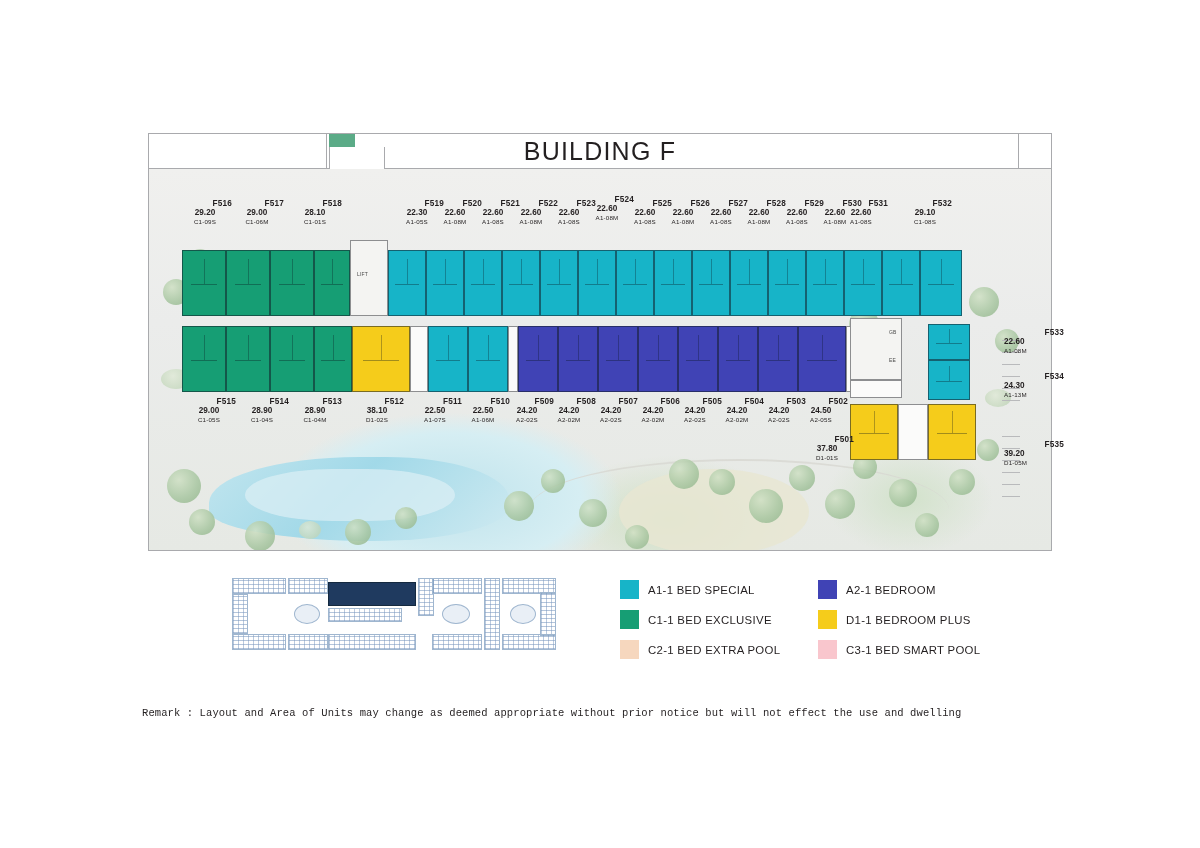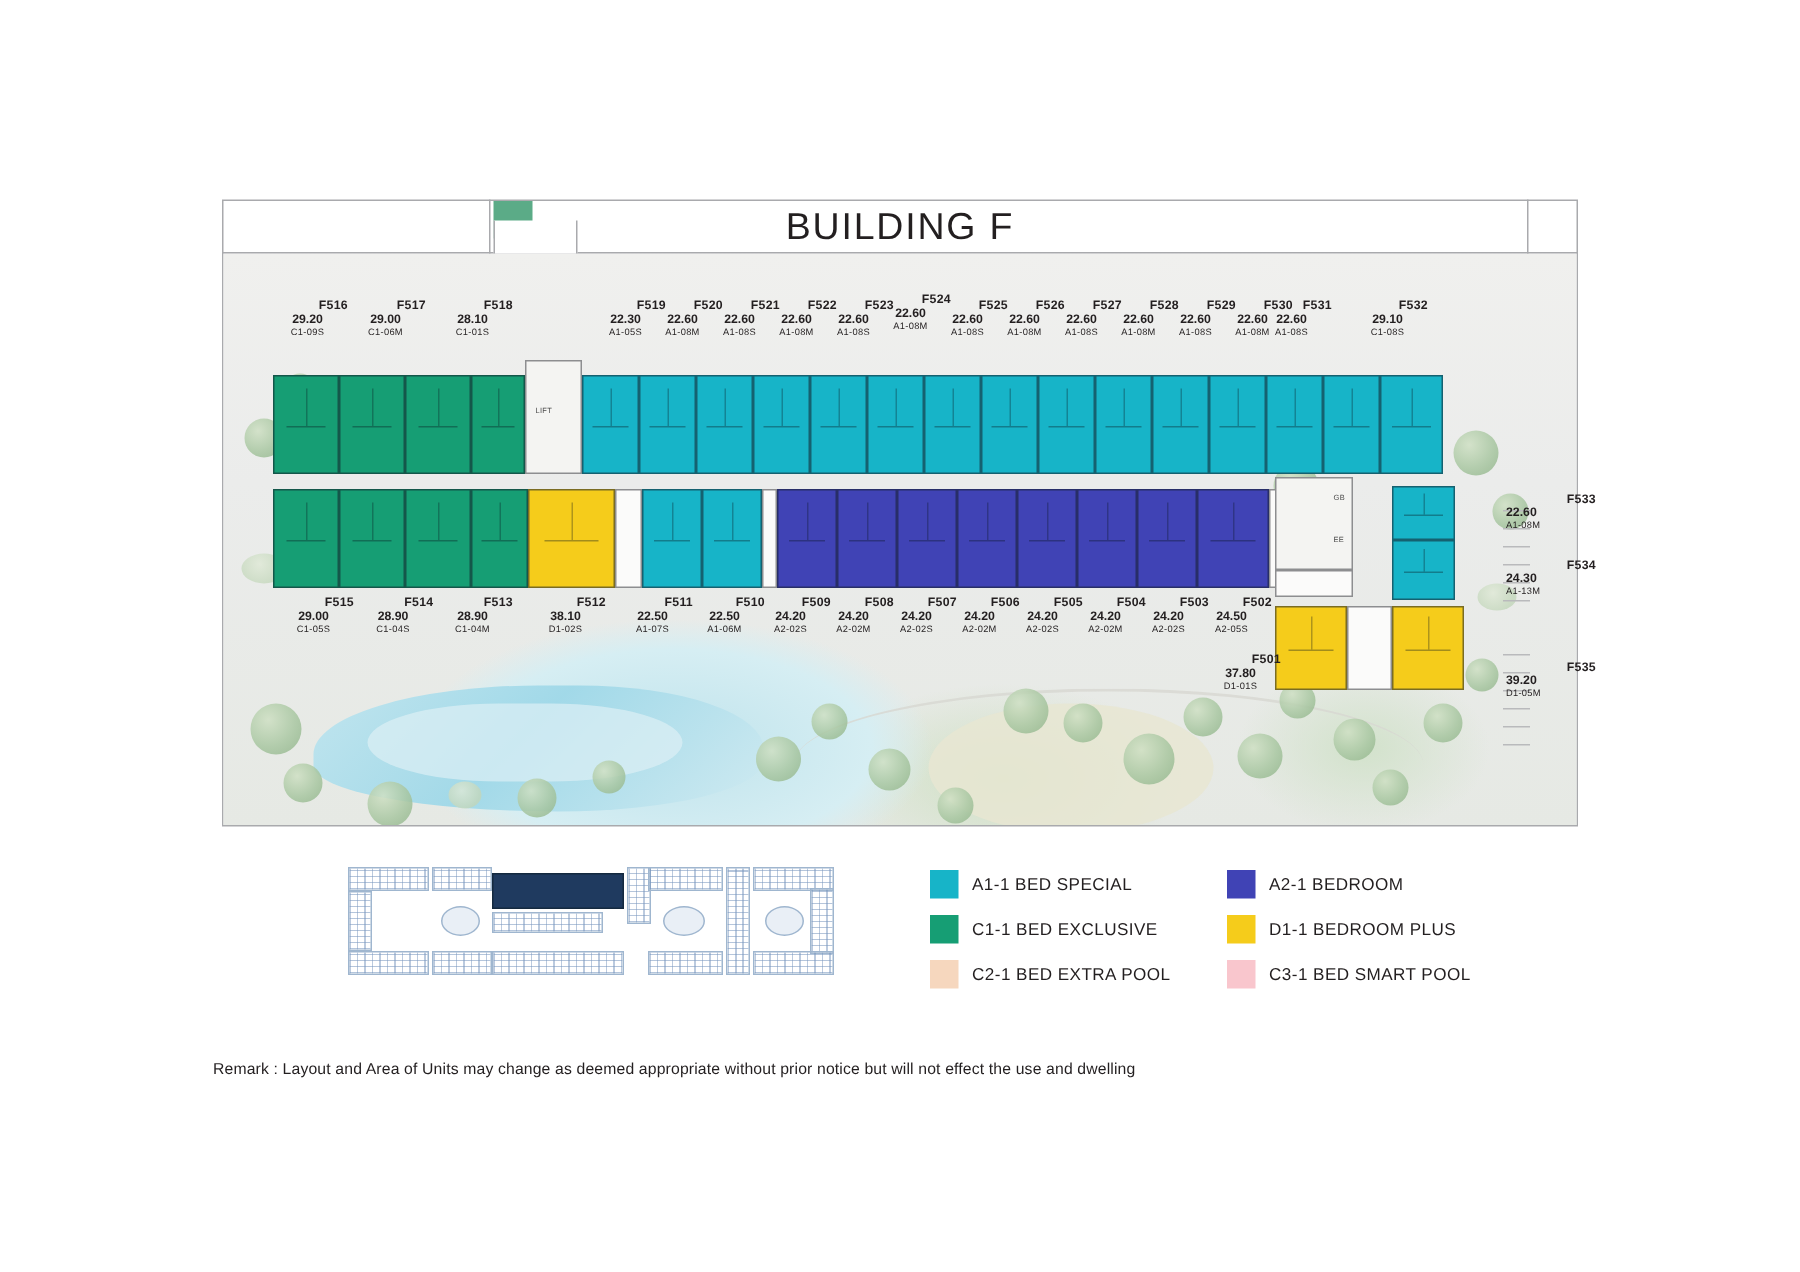--- a/index.html
+++ b/index.html
@@ -297,20 +297,21 @@
   #remark-th {
     font-size: 10.5px;
     color: #231f20;
     letter-spacing: .1px;
     margin-bottom: 9px;
   }
   #remark-en {
     font-size: 10.5px;
     color: #231f20;
     letter-spacing: .1px;
+    font-family: Liberation Mono, monospace;
   }
 
   
   .core-glyph {
     position: absolute;
     font-size: 5px;
     color: #4a4a4a;
     letter-spacing: .2px;
   }
 </style>

